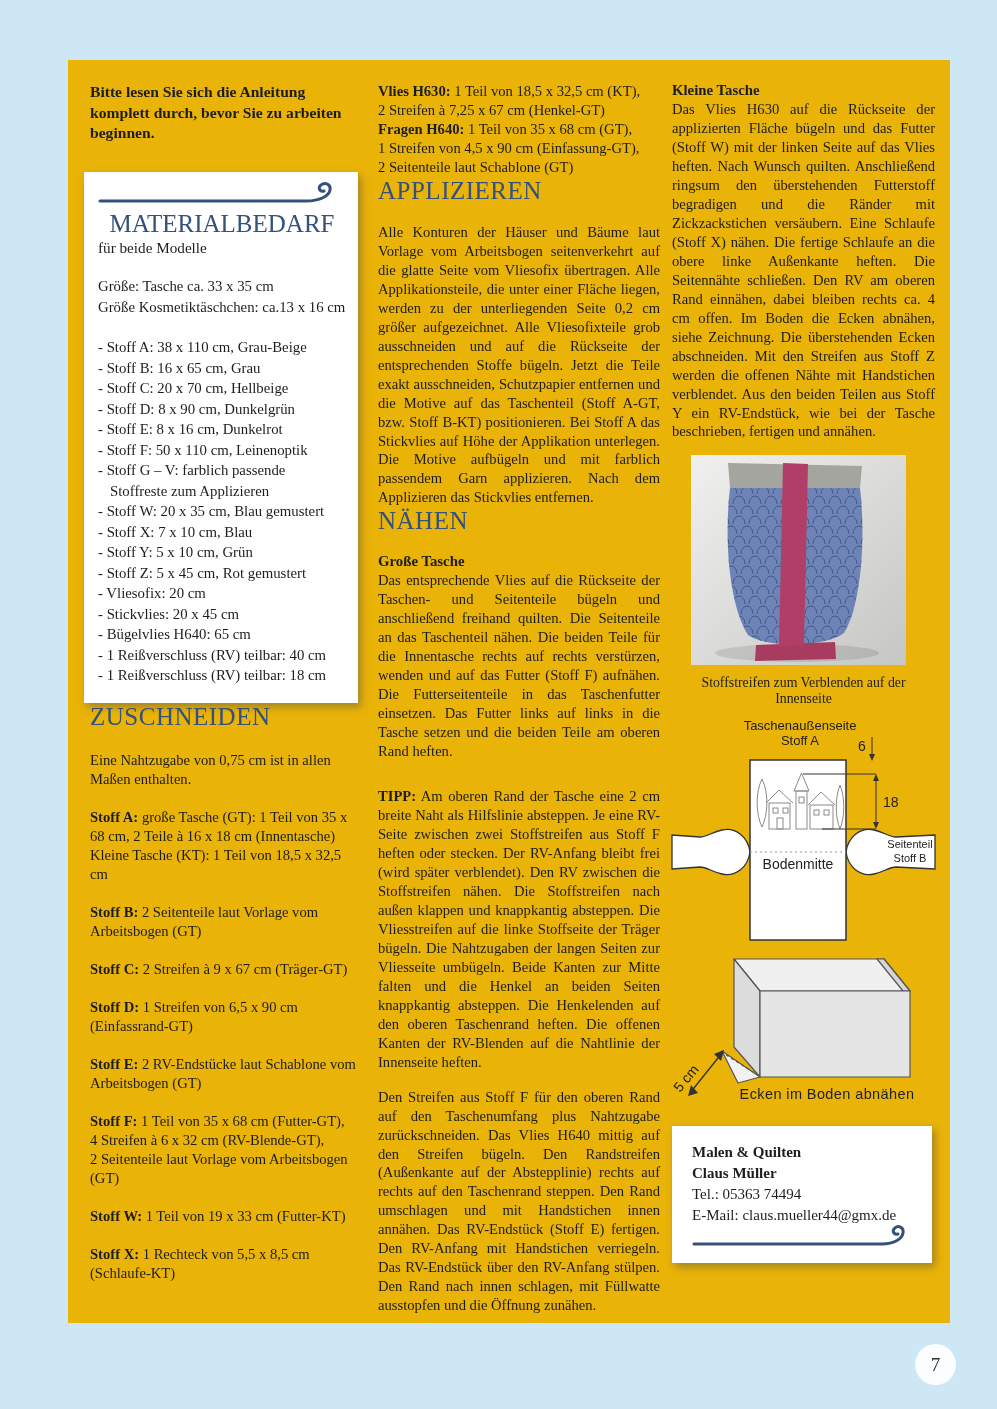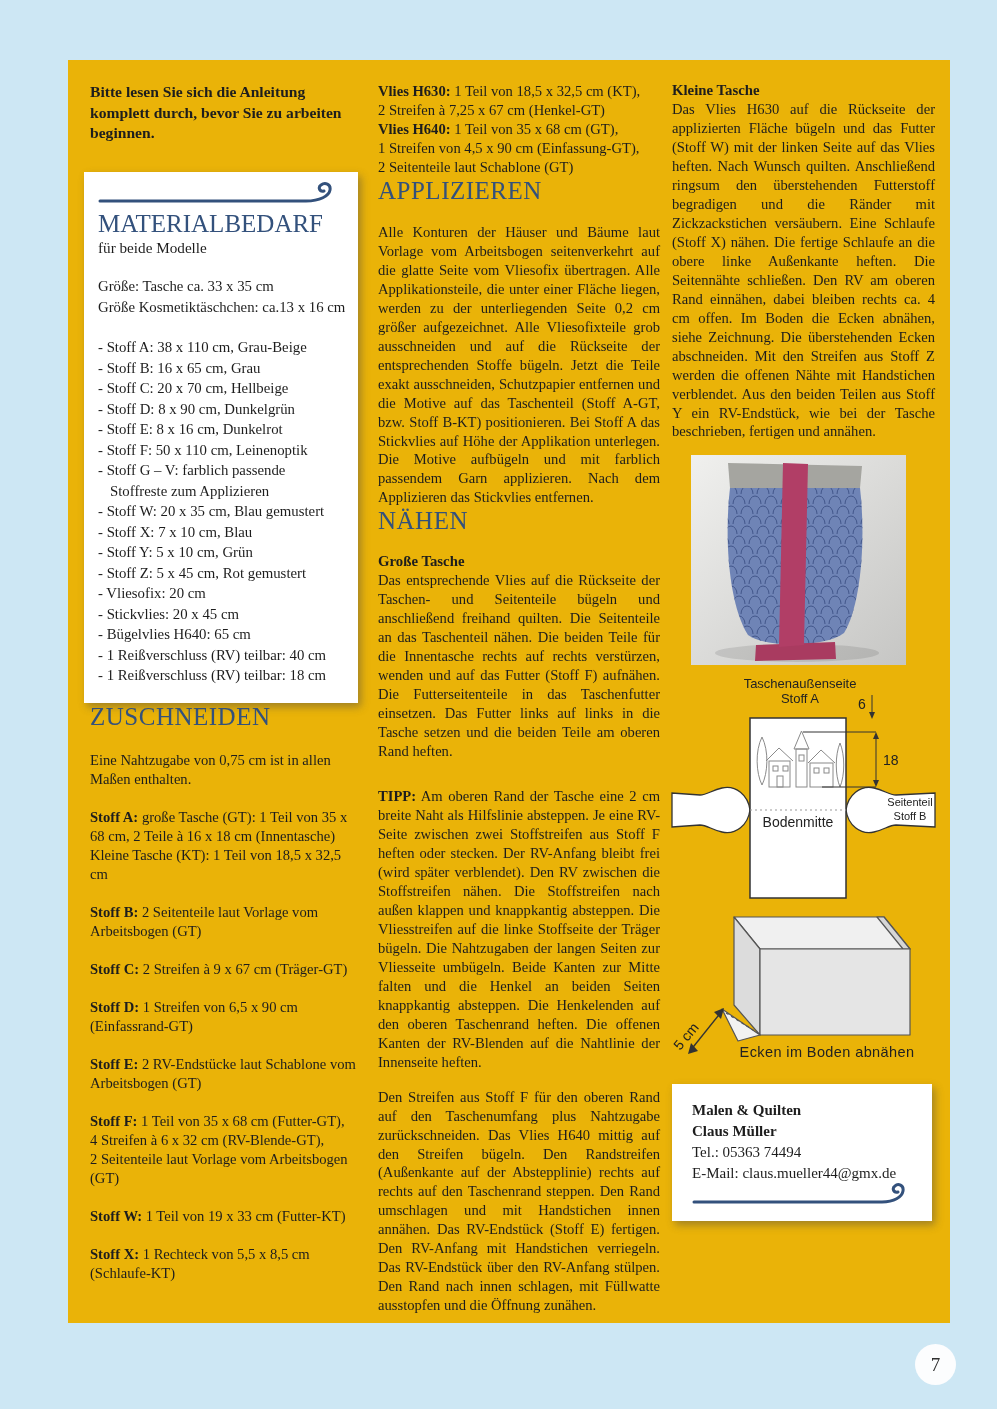--- a/index.html
+++ b/index.html
@@ -15,21 +15,21 @@
   .just{text-align:justify;}
   .prew{white-space:pre-wrap;}
   .bold{font-weight:bold;}
   p{margin:0;}
   h2.section{font-weight:400;color:#33517c;font-size:25px;letter-spacing:.5px;margin:0;
     font-family:"Liberation Serif",serif;}
   .intro{font-size:15.6px;font-weight:bold;line-height:1.32;}
   
   .mat-box{background:#fff;box-shadow:3px 4px 8px rgba(70,70,70,.45);width:274px;margin:28px 0 0 -6px;
     box-sizing:border-box;padding:10px 12px 18px 14px;}
-  .mat-title{font-size:25px;color:#33517c;margin:0;line-height:1.1;font-weight:400;}
+  .mat-title{font-size:25px;color:#33517c;margin:0;line-height:1.1;font-weight:400;text-align:center;}
   .mat-sub{font-size:15.2px;margin:2px 0 0;}
   .mat-sizes{margin-top:19px;font-size:14.8px;line-height:1.42;}
   .mat-items{margin-top:19px;font-size:14.8px;line-height:1.385;}
   .mat-item{padding-left:12px;text-indent:-12px;}
   .zu-head{margin-top:36px;}
   .note{margin-top:20px;}
   .entry{margin-top:19px;}
   
   .vlies p{text-align:left;}
   .h-appli{margin-top:52px;}
@@ -141,21 +141,21 @@
 
         </div>
     </div>
 
     <div class="col c2">
       <div class="vlies">
 
           <p class="bodytext"><span class="bold">Vlies H630:</span><span class="prew"> 1 Teil von 18,5 x 32,5 cm (KT),
 2 Streifen à 7,25 x 67 cm (Henkel-GT)</span></p>
 
-          <p class="bodytext"><span class="bold">Vlies H640:</span><span class="prew"> 1 Teil von 35 x 68 cm (GT),
+          <p class="bodytext"><span class="bold">Fragen H640:</span><span class="prew"> 1 Teil von 35 x 68 cm (GT),
 1 Streifen von 4,5 x 90 cm (Einfassung-GT),
 2 Seitenteile laut Schablone (GT)</span></p>
         </div>
 
       <h2 class="section h-appli">APPLIZIEREN</h2>
       <p class="bodytext just p-appli">Alle Konturen der Häuser und Bäume laut Vorlage vom Arbeitsbogen seitenverkehrt auf die glatte Seite vom Vliesofix übertragen. Alle Applikationsteile, die unter einer Fläche liegen, werden zu der unterliegenden Seite 0,2 cm größer aufgezeichnet. Alle Vliesofixteile grob ausschneiden und auf die Rückseite der entsprechenden Stoffe bügeln. Jetzt die Teile exakt ausschneiden, Schutzpapier entfernen und die Motive auf das Taschenteil (Stoff A-GT, bzw. Stoff B-KT) positionieren. Bei Stoff A das Stickvlies auf Höhe der Applikation unterlegen. Die Motive aufbügeln und mit farblich passendem Garn applizieren. Nach dem Applizieren das Stickvlies entfernen.</p>
 
       <h2 class="section h-naehen">NÄHEN</h2>
       <p class="subhead">Große Tasche</p>
       <p class="bodytext just p-gt">Das entsprechende Vlies auf die Rückseite der Taschen- und Seitenteile bügeln und anschließend freihand quilten. Die Seitenteile an das Taschenteil nähen. Die beiden Teile für die Innentasche rechts auf rechts verstürzen, wenden und auf das Futter (Stoff F) aufnähen. Die Futterseitenteile in das Taschenfutter einsetzen. Das Futter links auf links in die Tasche setzen und die beiden Teile am oberen Rand heften.</p>
@@ -181,20 +181,21 @@
           </pattern>
         </defs>
         <rect x="0" y="0" width="215" height="210" fill="url(#pbg)"></rect>
         <ellipse cx="106" cy="198" rx="82" ry="9" fill="rgba(0,0,0,0.10)"></ellipse>
         <path d="M39,33 L169,33 C175,85 170,150 153,178 C135,192 76,194 57,180 C38,150 33,85 39,33 Z" fill="#6f84b6"></path>
         <path d="M39,33 L169,33 C175,85 170,150 153,178 C135,192 76,194 57,180 C38,150 33,85 39,33 Z" fill="url(#quilt)" opacity="0.8"></path>
         <path d="M37,8 L171,11 L169,33 L39,33 Z" fill="#a5a5a0"></path>
         <path d="M65,190 L144,187 L145,204 L64,206 Z" fill="#a93b60"></path>
         <path d="M92,8 L117,9 L113,190 L88,192 Z" fill="#b13e66"></path>
       </svg>
+      <p class="caption">Stoffstreifen zum Verblenden auf der Innenseite</p>
 
       <svg class="diag diag1" viewBox="0 0 263 228" width="263" height="228">
         <text x="128" y="13" class="dlab" text-anchor="middle">Taschenaußenseite</text>
         <text x="128" y="28" class="dlab" text-anchor="middle">Stoff A</text>
 
         <path d="M78,135 C76,120 64,110 50,113 C40,115 35,120 28,120 L0,118 L0,152 L28,150 C35,150 40,155 50,157 C64,160 76,150 78,135 Z" fill="#ffffff" stroke="#333" stroke-width="1.3"></path>
         <path d="M174,135 C176,120 188,110 202,113 C212,115 217,120 224,120 L263,118 L263,152 L224,150 C217,150 212,155 202,157 C188,160 176,150 174,135 Z" fill="#ffffff" stroke="#333" stroke-width="1.3"></path>
 
         <rect x="78" y="43" width="96" height="180" fill="#ffffff" stroke="#333" stroke-width="1.5"></rect>
 

